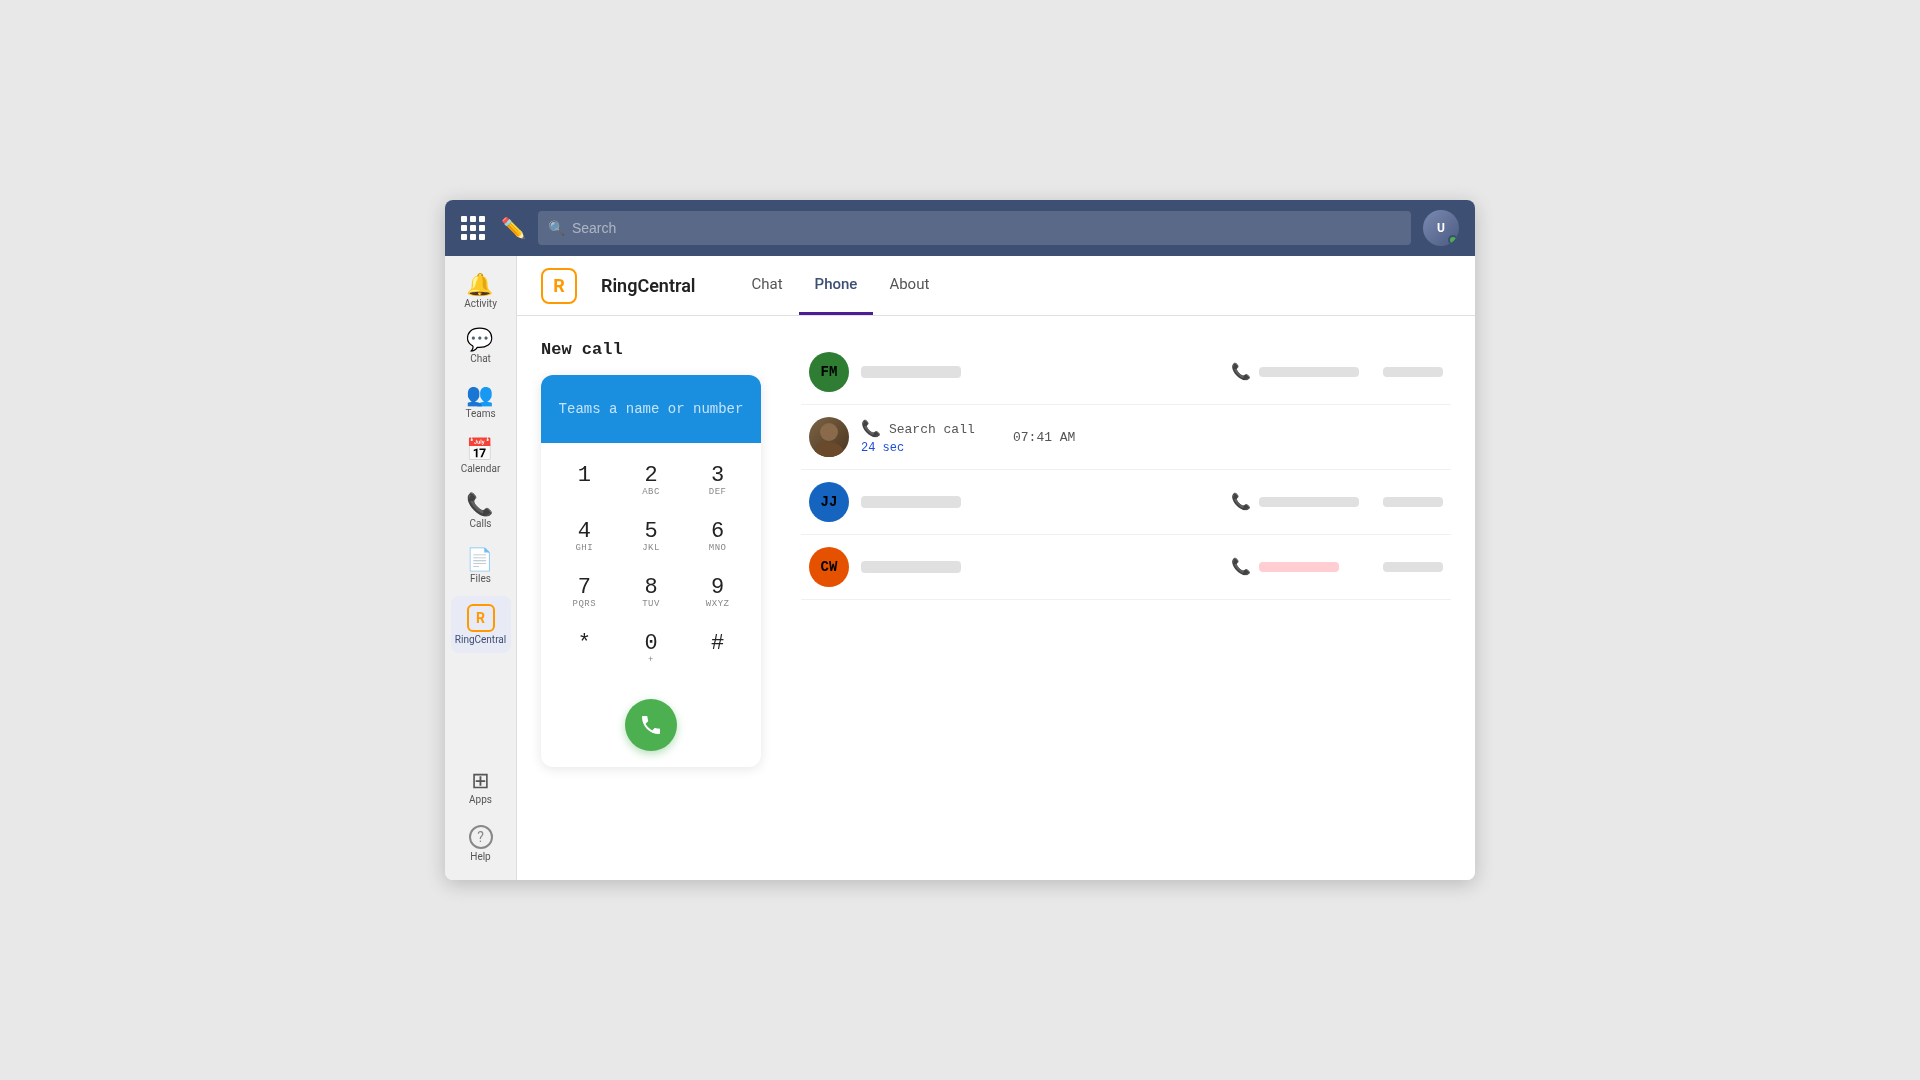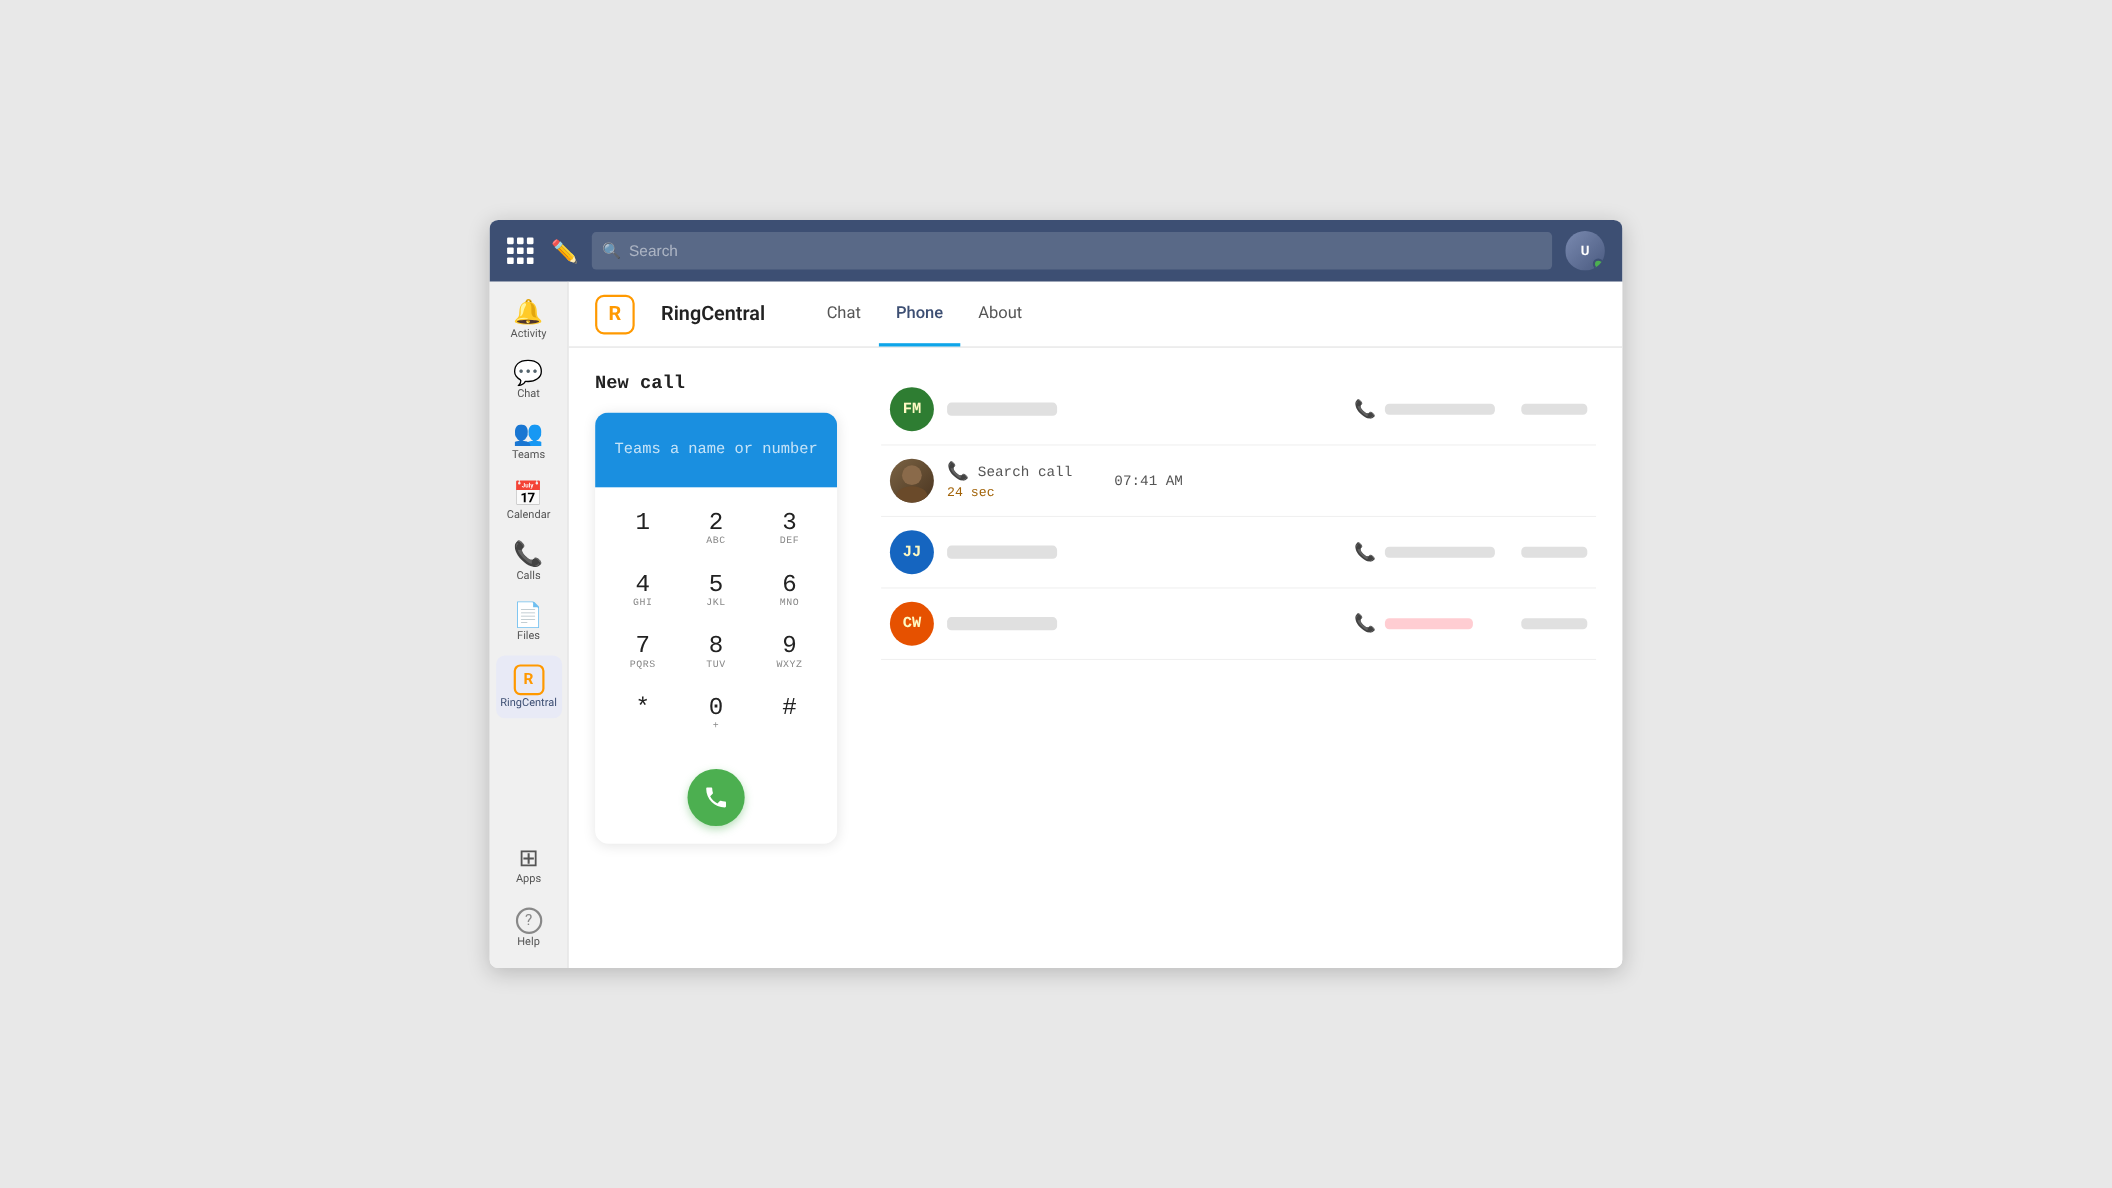--- a/index.html
+++ b/index.html
@@ -196,21 +196,21 @@
       display: flex;
       align-items: center;
       font-size: 15px;
       color: #555;
       cursor: pointer;
       position: relative;
       border-bottom: 3px solid transparent;
     }
     .app-tab.active {
       color: #3d4f73;
-      border-bottom: 3px solid #0ea5e9;
+      border-bottom: 3px solid #4c1d95;
       font-weight: 500;
     }
     
     .phone-content {
       display: flex;
       flex: 1;
       padding: 24px;
       gap: 40px;
       overflow: auto;
       font-family: Liberation Mono, monospace;
@@ -307,21 +307,21 @@
     }
     .call-avatar {
       width: 40px;
       height: 40px;
       border-radius: 50%;
       display: flex;
       align-items: center;
       justify-content: center;
       font-size: 14px;
       font-weight: bold;
-      color: #fef9c3;
+      color: #000000;
       flex-shrink: 0;
     }
     .call-info {
       flex: 1;
       min-width: 0;
     }
     .call-name {
       font-size: 14px;
       font-weight: 500;
       color: #222;
@@ -358,21 +358,21 @@
       background: #e0e0e0;
       border-radius: 4px;
       width: 100px;
     }
     .call-type-text {
       font-size: 13px;
       color: #555;
     }
     .call-duration {
       font-size: 12px;
-      color: #a16207;
+      color: #1d4ed8;
     }
     .call-time {
       font-size: 13px;
       color: #555;
       min-width: 60px;
       text-align: right;
     }
     .call-time-placeholder {
       height: 10px;
       background: #e0e0e0;

